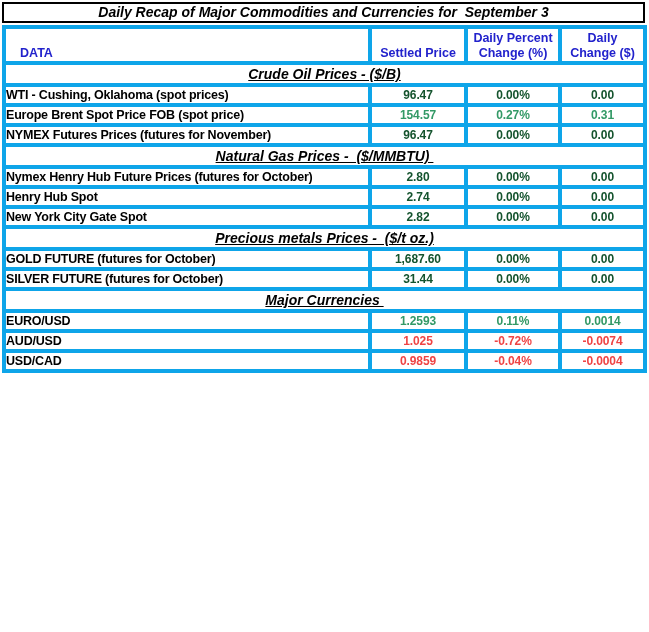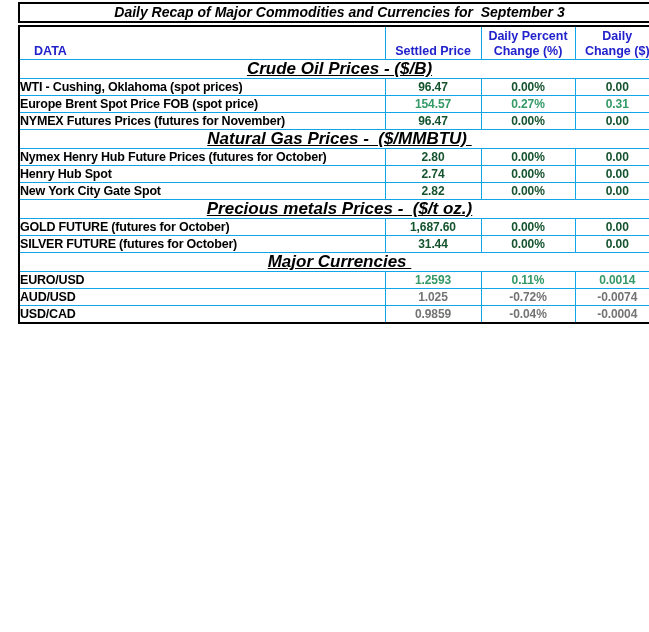--- a/index.html
+++ b/index.html
@@ -6,21 +6,21 @@
   .page {
     position: relative;
     width: 649px;
     height: 632px;
     background: #ffffff;
     font-family: "Liberation Sans", sans-serif;
     overflow: hidden;
   }
   .wrap {
     position: absolute;
-    left: 18px;
+    left: 2px;
     top: 2px;
     width: 515px;
   }
   .title-box {
     box-sizing: border-box;
     width: 643px;
     border: 2px solid #000000;
     text-align: center;
     font-size: 14px;
     font-weight: bold;
@@ -32,21 +32,21 @@
   }
   .gap { height: 2px; }
   table.main {
     border-collapse: collapse;
     table-layout: fixed;
     width: 643px;
     border: 2px solid #000000;
     background: #ffffff;
   }
   table.main th, table.main td {
-    border: 1px solid #0ea5e9;
+    border: 4px solid #0ea5e9;
     padding: 0;
     overflow: hidden;
   }
   th.h {
     height: 32px;
     vertical-align: bottom;
     color: #2222CC;
     font-size: 12.5px;
     font-weight: bold;
     text-align: center;
@@ -54,21 +54,21 @@
     line-height: 15px;
     padding-bottom: 1px;
   }
   th.h.data-col { text-align: left; padding-left: 14px; }
   tr.section-row td {
     height: 16px;
     text-align: center;
     vertical-align: middle;
   }
   .section-label {
-    font-size: 17px;
+    font-size: 14px;
     font-weight: bold;
     font-style: italic;
     color: #000000;
     text-decoration: underline;
     white-space: pre;
     line-height: 15px;
   }
   tr.data-row td { height: 16px; vertical-align: middle; }
   td.lbl {
     font-size: 12.5px;
@@ -80,21 +80,21 @@
     white-space: nowrap;
   }
   td.val {
     font-size: 12px;
     font-weight: bold;
     text-align: center;
     letter-spacing: -0.1px;
   }
   td.val.neu { color: #14532d; }
   td.val.pos { color: #339966; }
-  td.val.neg { color: #737373; }
+  td.val.neg { color: #ef4444; }
 </style>
 </head>
 <body>
 
 <div class="page">
   <div class="wrap">
     <div class="title-box">Daily Recap of Major Commodities and Currencies for  September 3</div>
     <div class="gap"></div>
     <table class="main">
       <colgroup>

